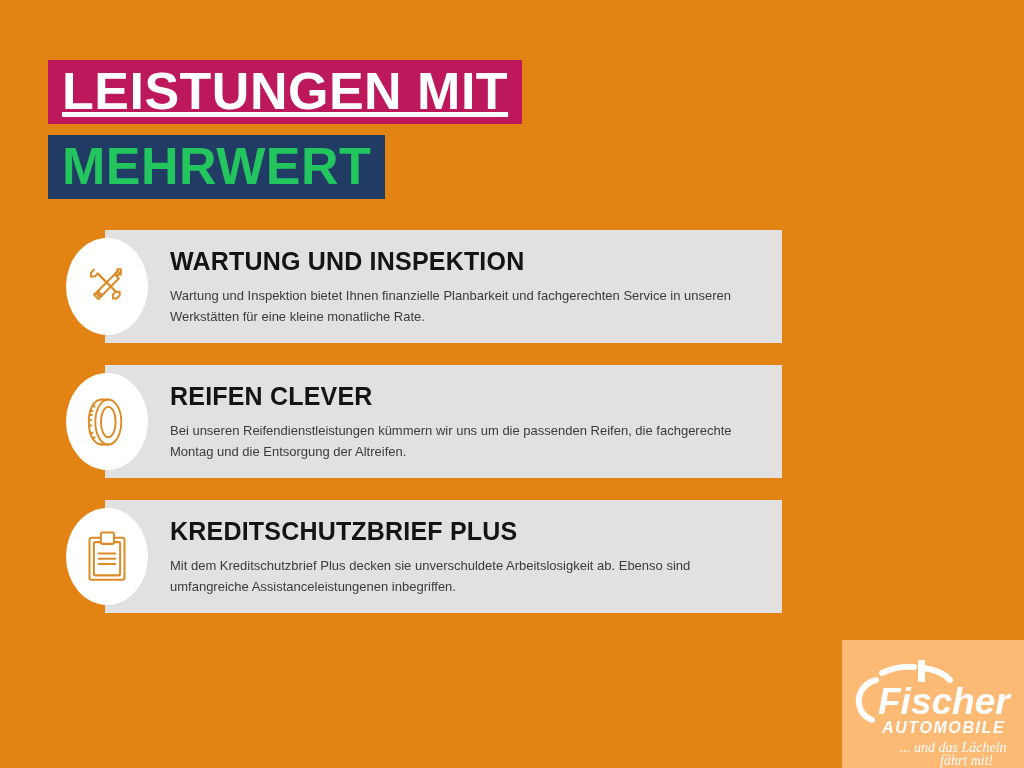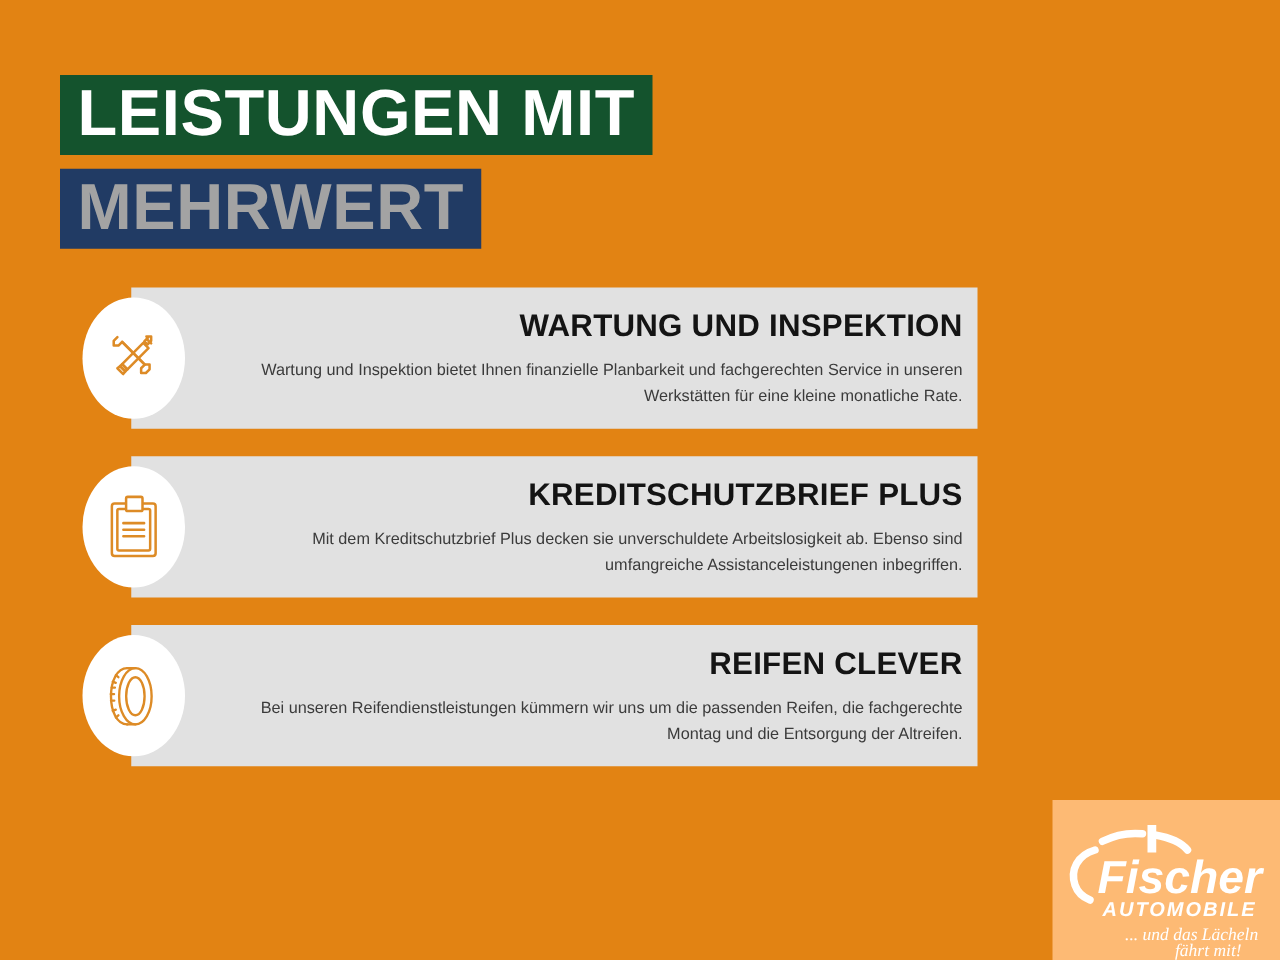--- a/index.html
+++ b/index.html
@@ -75,21 +75,20 @@
   }
   .card-text {
     position: absolute;
     left: 170px;
     top: 0;
     width: 600px;
     height: 113px;
     display: flex;
     flex-direction: column;
     justify-content: center;
-    text-align: right;
   }
   .card-title {
     font-family: "Liberation Sans", sans-serif;
     font-weight: bold;
     font-size: 25px;
     line-height: 29px;
     color: #141414;
     letter-spacing: 0.2px;
     margin: 0 0 9px 0;
     text-transform: uppercase;
@@ -115,22 +114,22 @@
     overflow: hidden;
   }
   #logo-box svg {
     display: block;
   }
 </style>
 </head>
 <body style="background: rgb(226, 131, 19);">
 
 <div id="headline">
-  <span class="headline-line" style="background: #14532d; color: rgb(255, 255, 255);">LEISTUNGEN MIT</span>
-  <span class="headline-line" style="background: rgb(33, 59, 100); color: #a3a3a3; text-align: center;">MEHRWERT</span>
+  <span class="headline-line" style="background: #be185d; color: rgb(255, 255, 255); text-decoration: underline;">LEISTUNGEN MIT</span>
+  <span class="headline-line" style="background: rgb(33, 59, 100); color: #22c55e; text-align: center;">MEHRWERT</span>
 </div>
 
 <div id="cards">
 
   <div class="card">
     <div class="card-body" style="background: rgb(225, 225, 225);"></div>
     <div class="card-icon-badge">
       <span>
         <svg width="54" height="54" viewBox="0 0 64 64" fill="none" stroke="#DD8B26" stroke-width="2.4" stroke-linecap="round" stroke-linejoin="round">
 
@@ -149,59 +148,59 @@
     <div class="card-text">
       <h2 class="card-title" style="color: rgb(20, 20, 20);">WARTUNG UND INSPEKTION</h2>
       <p class="card-desc" style="color: rgb(59, 59, 59);">Wartung und Inspektion bietet Ihnen finanzielle Planbarkeit und fachgerechten Service in unseren Werkstätten für eine kleine monatliche Rate.</p>
     </div>
   </div>
 
   <div class="card">
     <div class="card-body" style="background: rgb(225, 225, 225);"></div>
     <div class="card-icon-badge">
       <span>
-        <svg width="50" height="56" viewBox="0 0 56 64" fill="none" stroke="#DD8B26" stroke-width="2.3" stroke-linecap="round" stroke-linejoin="round">
-
-          <rect x="8" y="10" width="40" height="48" rx="2.5"></rect>
-
-          <rect x="13" y="15" width="30" height="38" rx="1.5"></rect>
-
-          <rect x="21" y="4" width="15" height="13" rx="1.5" fill="#FFFFFF"></rect>
-
-          <path d="M18.5 28 L37.5 28 M18.5 34 L37.5 34 M18.5 40 L37.5 40"></path>
+        <svg width="52" height="56" viewBox="0 0 60 64" fill="none" stroke="#DD8B26" stroke-width="2.2" stroke-linecap="round" stroke-linejoin="round">
+
+          <path d="M24 6 C14.5 6 9 18 9 32 C9 46 14.5 58 24 58"></path>
+
+          <path d="M9.6 24 L12.6 24 M8.8 30 L11.8 30 M9.0 36 L12.0 36 M10.6 18.5 L13.4 19.6 M10.6 45.5 L13.4 44.4 M13.5 12.5 L15.8 14.4 M13.5 51.5 L15.8 49.6"></path>
+
+          <ellipse cx="31.5" cy="32" rx="15" ry="26"></ellipse>
+
+          <ellipse cx="31.5" cy="32" rx="8.5" ry="17.5"></ellipse>
+
+          <path d="M24 6 L31.5 6 M24 58 L31.5 58"></path>
         </svg>
       </span>
     </div>
     <div class="card-text">
-      <h2 class="card-title" style="color: rgb(20, 20, 20);">KREDITSCHUTZBRIEF PLUS</h2>
-      <p class="card-desc" style="color: rgb(59, 59, 59);">Mit dem Kreditschutzbrief Plus decken sie unverschuldete Arbeitslosigkeit ab. Ebenso sind umfangreiche Assistanceleistungenen inbegriffen.</p>
+      <h2 class="card-title" style="color: rgb(20, 20, 20);">REIFEN CLEVER</h2>
+      <p class="card-desc" style="color: rgb(59, 59, 59);">Bei unseren Reifendienstleistungen kümmern wir uns um die passenden Reifen, die fachgerechte Montag und die Entsorgung der Altreifen.</p>
     </div>
   </div>
 
   <div class="card">
     <div class="card-body" style="background: rgb(225, 225, 225);"></div>
     <div class="card-icon-badge">
       <span>
-        <svg width="52" height="56" viewBox="0 0 60 64" fill="none" stroke="#DD8B26" stroke-width="2.2" stroke-linecap="round" stroke-linejoin="round">
-
-          <path d="M24 6 C14.5 6 9 18 9 32 C9 46 14.5 58 24 58"></path>
-
-          <path d="M9.6 24 L12.6 24 M8.8 30 L11.8 30 M9.0 36 L12.0 36 M10.6 18.5 L13.4 19.6 M10.6 45.5 L13.4 44.4 M13.5 12.5 L15.8 14.4 M13.5 51.5 L15.8 49.6"></path>
-
-          <ellipse cx="31.5" cy="32" rx="15" ry="26"></ellipse>
-
-          <ellipse cx="31.5" cy="32" rx="8.5" ry="17.5"></ellipse>
-
-          <path d="M24 6 L31.5 6 M24 58 L31.5 58"></path>
+        <svg width="50" height="56" viewBox="0 0 56 64" fill="none" stroke="#DD8B26" stroke-width="2.3" stroke-linecap="round" stroke-linejoin="round">
+
+          <rect x="8" y="10" width="40" height="48" rx="2.5"></rect>
+
+          <rect x="13" y="15" width="30" height="38" rx="1.5"></rect>
+
+          <rect x="21" y="4" width="15" height="13" rx="1.5" fill="#FFFFFF"></rect>
+
+          <path d="M18.5 28 L37.5 28 M18.5 34 L37.5 34 M18.5 40 L37.5 40"></path>
         </svg>
       </span>
     </div>
     <div class="card-text">
-      <h2 class="card-title" style="color: rgb(20, 20, 20);">REIFEN CLEVER</h2>
-      <p class="card-desc" style="color: rgb(59, 59, 59);">Bei unseren Reifendienstleistungen kümmern wir uns um die passenden Reifen, die fachgerechte Montag und die Entsorgung der Altreifen.</p>
+      <h2 class="card-title" style="color: rgb(20, 20, 20);">KREDITSCHUTZBRIEF PLUS</h2>
+      <p class="card-desc" style="color: rgb(59, 59, 59);">Mit dem Kreditschutzbrief Plus decken sie unverschuldete Arbeitslosigkeit ab. Ebenso sind umfangreiche Assistanceleistungenen inbegriffen.</p>
     </div>
   </div>
 
 </div>
 
 <div id="logo-box" style="background: #fdba74;">
   <svg width="182" height="128" viewBox="0 0 182 128">
 
     <g>
       <path d="M34 40 C20 44 14 56 18 68 C20 74 25 78 30 80" fill="none" stroke="#FFFFFF" stroke-width="6" stroke-linecap="round"></path>

